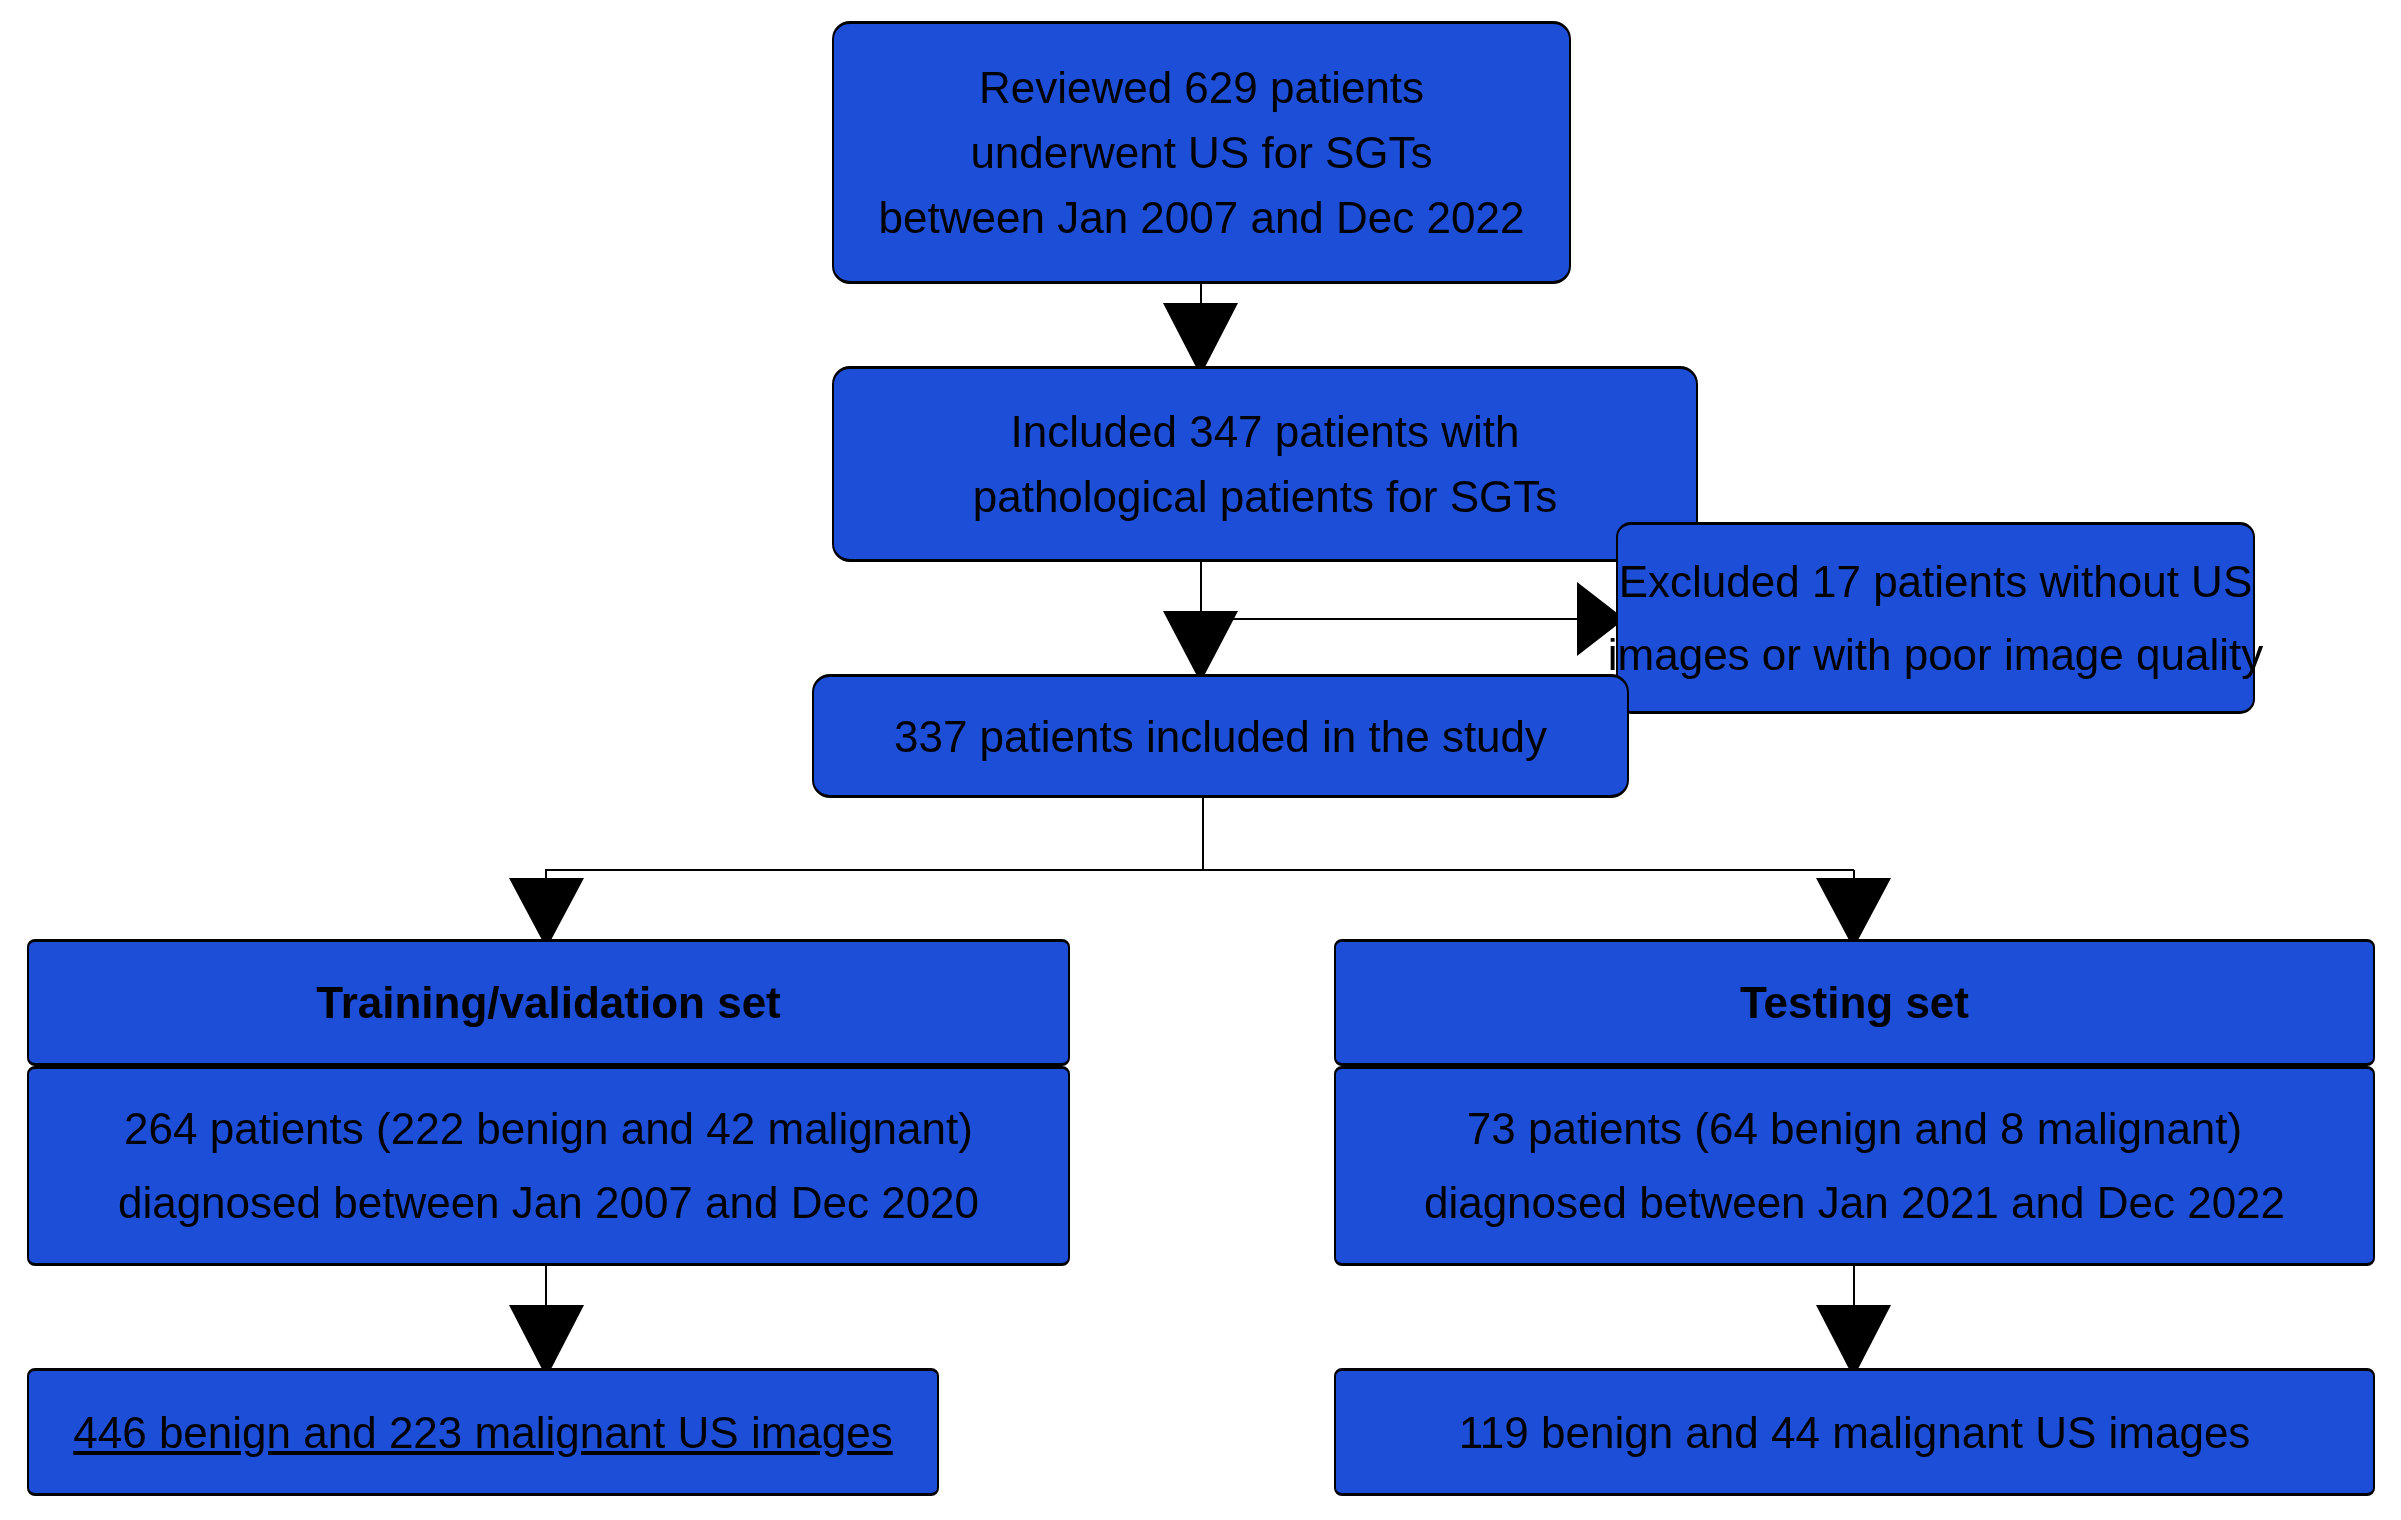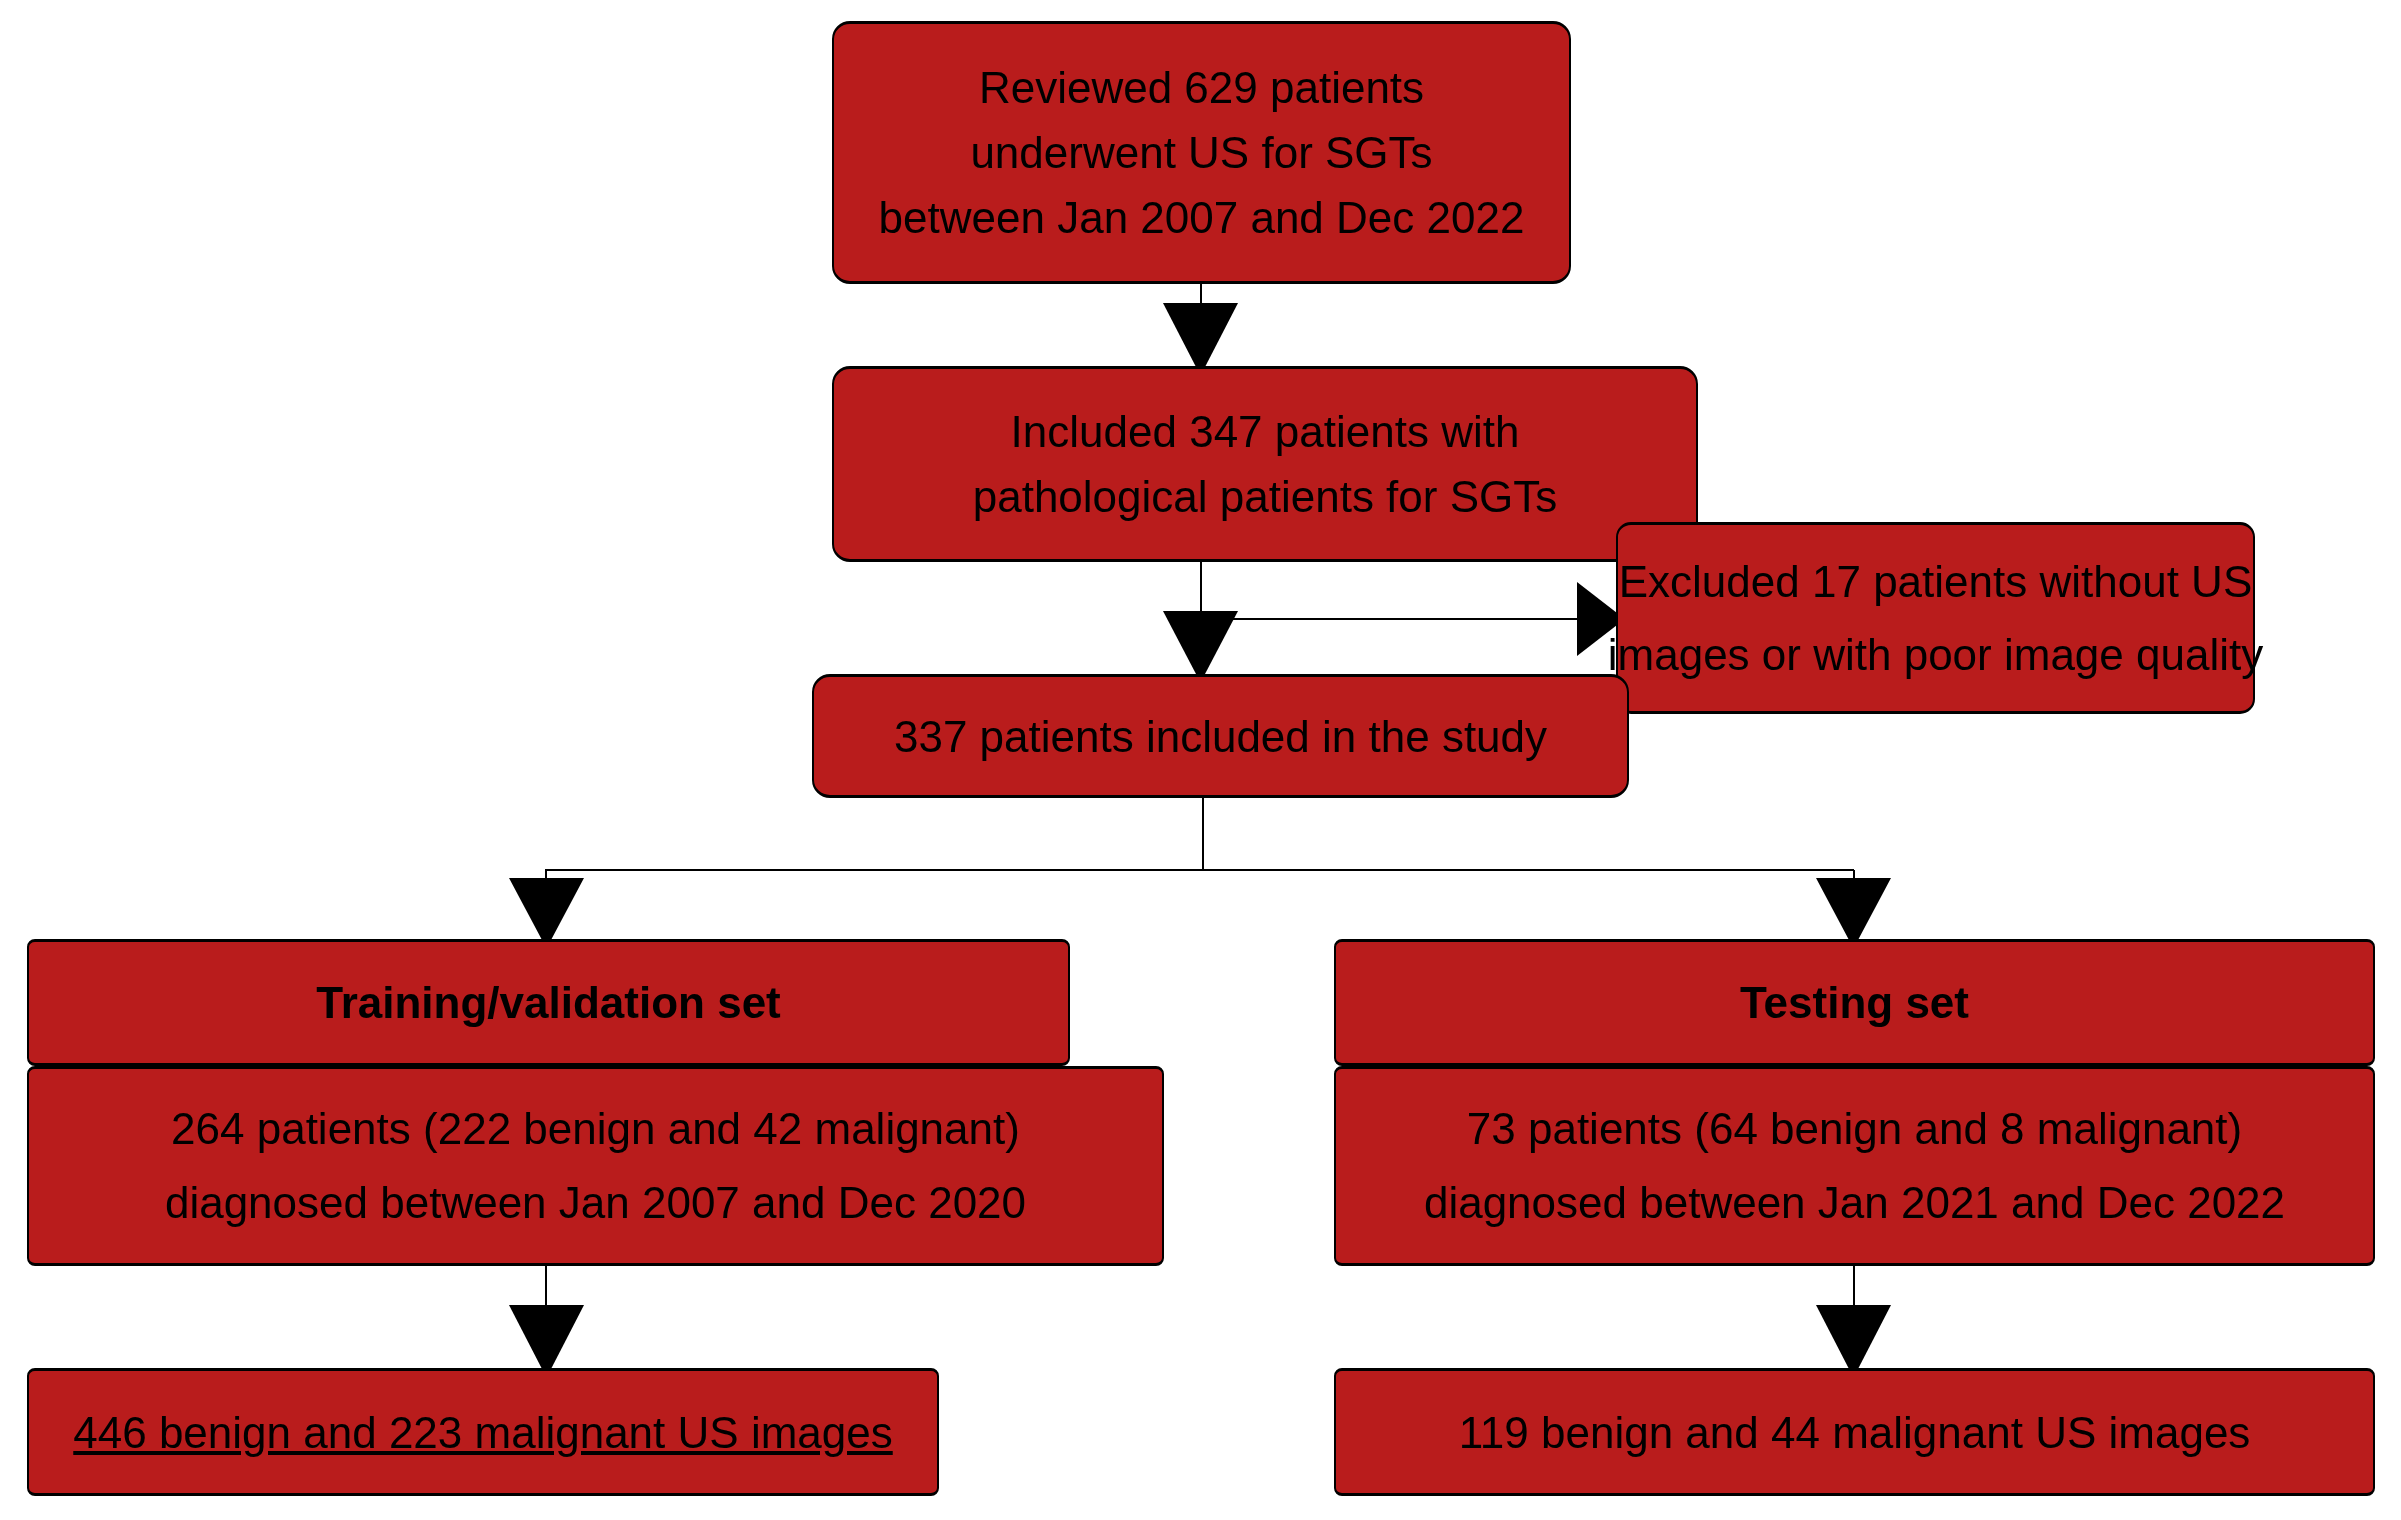--- a/index.html
+++ b/index.html
@@ -6,21 +6,21 @@
   .canvas{
     position:relative;
     width:2401px;height:1520px;
     background:#ffffff;
     font-family:"Liberation Sans", sans-serif;
     color:#000000;
   }
   .node{
     position:absolute;
     box-sizing:border-box;
-    background:#b91c1c;
+    background:#1d4ed8;
     border:2.3px solid #000000;
     border-top-width:3.4px;
     border-bottom-width:3.4px;
     display:flex;
     flex-direction:column;
     justify-content:center;
     align-items:center;
     text-align:center;
     font-size:44px;
   }
@@ -85,21 +85,21 @@
   <div class="arrow-down" style="left:1816px;top:878px;width:75px;height:62px;"></div>
 
   <div class="node r-sm lh115" style="left:27px;top:939px;width:1043px;height:127px;">
     <div class="line bold">Training/validation set</div>
   </div>
 
   <div class="node r-sm lh115" style="left:1334px;top:939px;width:1041px;height:127px;">
     <div class="line bold">Testing set</div>
   </div>
 
-  <div class="node r-sm lh130" style="left:27px;top:1066px;width:1137px;height:200px;">
+  <div class="node r-sm lh130" style="left:27px;top:1066px;width:1043px;height:200px;">
     <div class="line">264 patients (222 benign and 42 malignant)</div>
     <div class="line">diagnosed between Jan 2007 and Dec 2020</div>
   </div>
 
   <div class="node r-sm lh130" style="left:1334px;top:1066px;width:1041px;height:200px;">
     <div class="line">73 patients (64 benign and 8 malignant)</div>
     <div class="line">diagnosed between Jan 2021 and Dec 2022</div>
   </div>
 
   <div class="vline" style="left:545px;top:1266px;width:2.3px;height:41px;"></div>

